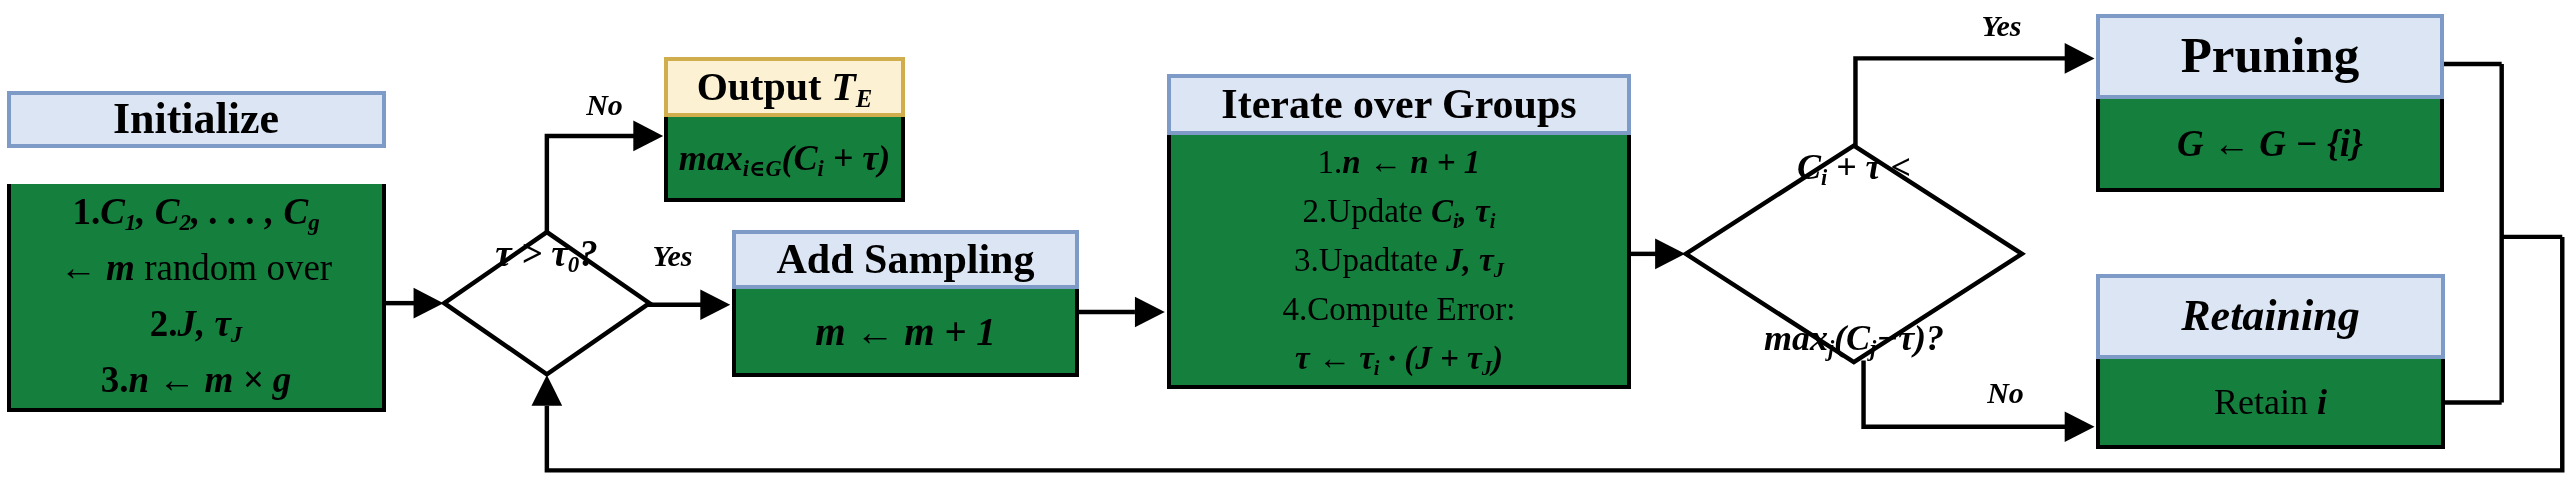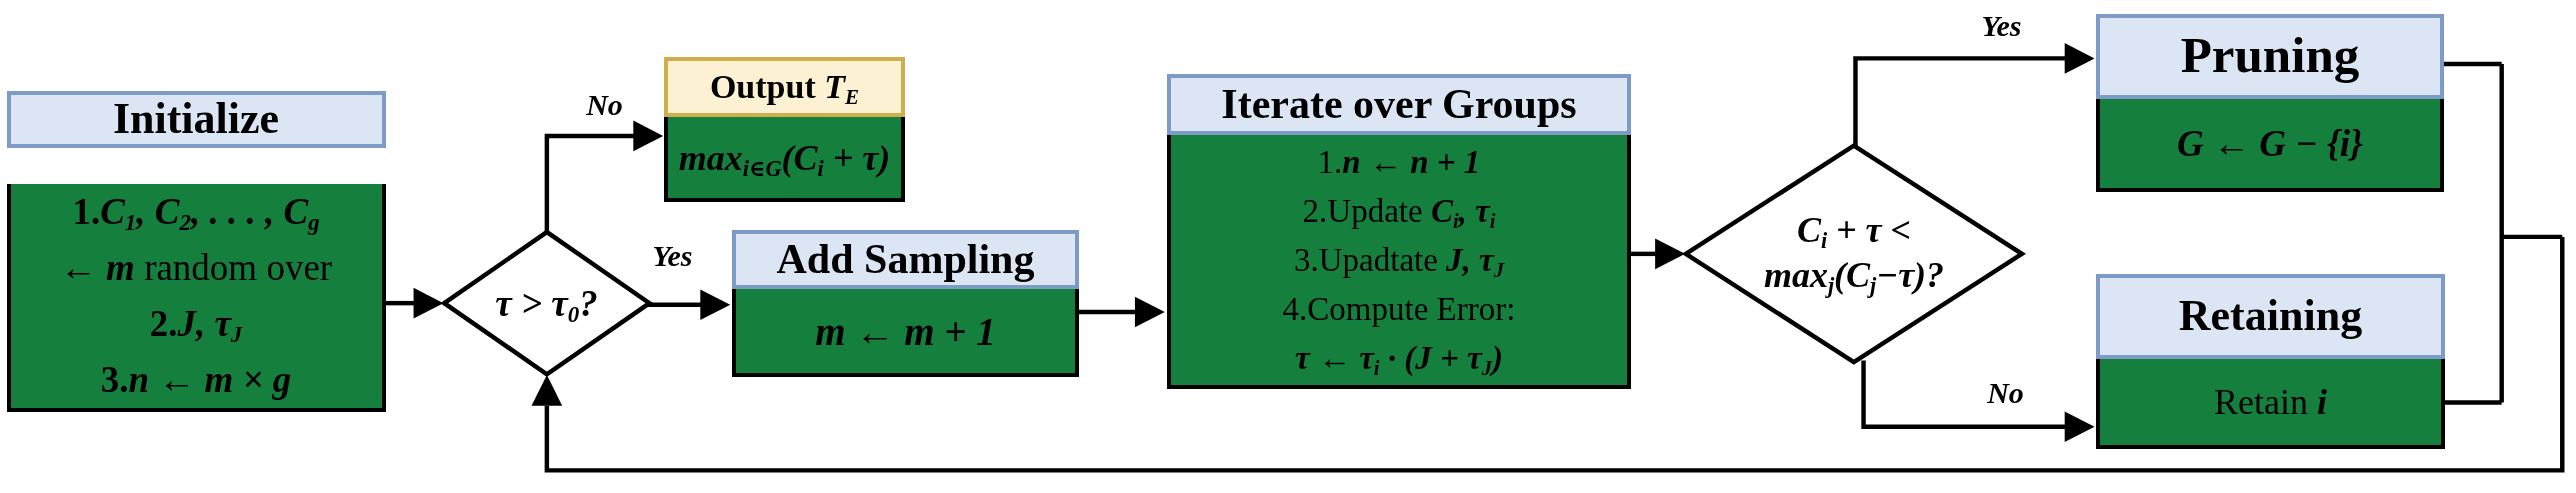--- a/index.html
+++ b/index.html
@@ -23,21 +23,21 @@
     display:flex; flex-direction:column; align-items:center; justify-content:center;
     text-align:center;
   }
   .math { font-style:italic; font-weight:bold; }
   .math .rm { font-style:normal; }
   .math .tx { font-style:normal; font-weight:400; }
   sub { font-size:0.62em; vertical-align:-0.28em; line-height:0; }
 
   .diamond-label {
     position:absolute; display:flex; flex-direction:column;
-    align-items:center; justify-content:center; text-align:center;
+    align-items:center; justify-content:space-between; text-align:center;
   }
   .edge-label {
     position:absolute; font-weight:bold; font-style:italic;
     font-size:30px; text-align:center; line-height:1;
   }
 </style>
 </head>
 <body>
 
 <div class="canvas">
@@ -79,21 +79,21 @@
     </div>
     <div class="node-body math" style="font-size:37px; line-height:56px;">
       <div><span class="rm">1.</span>C<sub>1</sub>, C<sub>2</sub>, . . . , C<sub>g</sub></div>
       <div>← m <span class="tx">random over</span></div>
       <div><span class="rm">2.</span>J, τ<sub>J</sub></div>
       <div><span class="rm">3.</span>n ← m × g</div>
     </div>
   </div>
 
   <div class="node" style="left:664px; top:57px; width:241px; height:145px;">
-    <div class="node-header gold" style="height:60px; font-size:34px;">
+    <div class="node-header gold" style="height:60px; font-size:40px;">
       <span>Output <i>T</i><sub><i>E</i></sub></span>
     </div>
     <div class="node-body math" style="font-size:36px;">
       <div>max<sub>i∈G</sub>(C<sub>i</sub> + τ)</div>
     </div>
   </div>
 
   <div class="node" style="left:732px; top:230px; width:347px; height:147px;">
     <div class="node-header" style="height:59px; font-size:42px;">
       <span>Add Sampling</span>
@@ -119,21 +119,21 @@
   <div class="node" style="left:2096px; top:13.7px; width:348px; height:178px;">
     <div class="node-header" style="height:85px; font-size:51px;">
       <span>Pruning</span>
     </div>
     <div class="node-body math" style="font-size:37px;">
       <div>G ← G − {i}</div>
     </div>
   </div>
 
   <div class="node" style="left:2096px; top:274px; width:349px; height:175px;">
-    <div class="node-header" style="height:85px; font-size:44px;">
+    <div class="node-header" style="height:85px; font-size:44px;font-style:italic;">
       <span>Retaining</span>
     </div>
     <div class="node-body math" style="font-size:36px;">
       <div><span class="tx">Retain</span> i</div>
     </div>
   </div>
 
   <div class="diamond-label math" style="left:444px; top:232px; width:205px; height:142px; font-size:37px;">
     <div>τ &gt; τ<sub>0</sub>?</div>
   </div>

